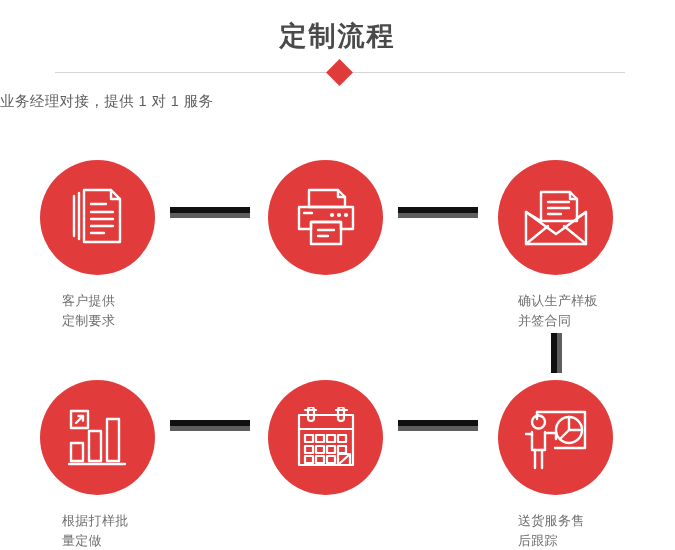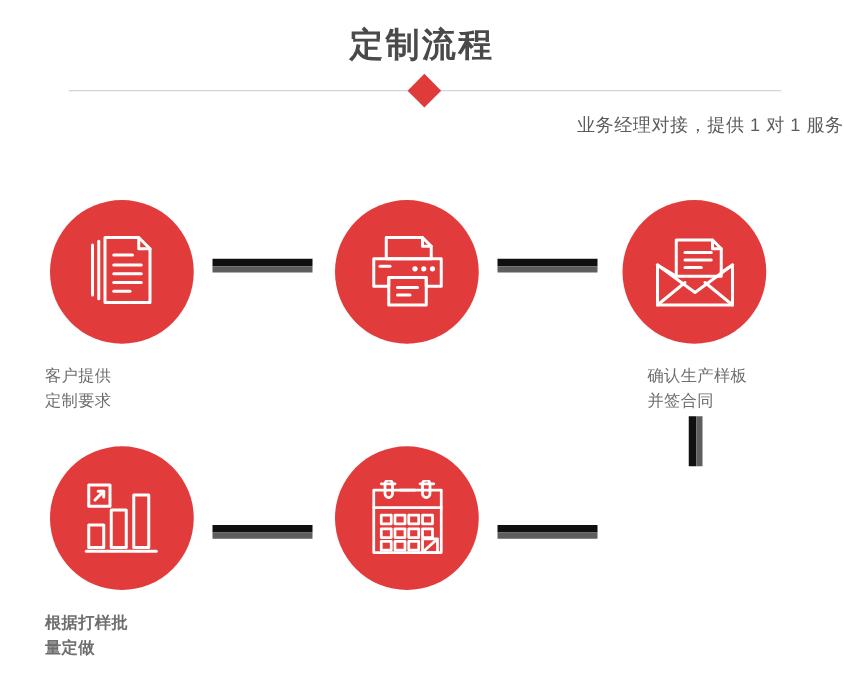--- a/index.html
+++ b/index.html
@@ -59,62 +59,62 @@
     width: 19px;
     height: 19px;
     background: #e03b3b;
     transform: rotate(45deg);
   }
   .subtitle {
     position: absolute;
     left: 0;
     top: 90px;
     width: 675px;
-    text-align: right;
+    text-align: left;
     font-size: 14.5px;
     color: #5c5c5c;
     line-height: 22px;
     letter-spacing: 0.4px;
   }
 
   
   .steps {
     position: absolute;
     left: 0;
     top: 150px;
     width: 675px;
     height: 400px;
   }
   .step {
     position: absolute;
     width: 160px;
   }
   .step-r1 { top: 10px; }
-  .step-r2 { top: 207px; font-weight: bold; }
+  .step-r2 { top: 230px; }
   .step-c1 { left: 18px; }
   .step-c2 { left: 246px; }
   .step-c3 { left: 476px; }
 
   .step-circle {
     position: relative;
     width: 115px;
     height: 115px;
     border-radius: 50%;
     background: #e23b3b;
     margin-left: 22px;
     display: flex;
     align-items: center;
     justify-content: center;
   }
   .step-circle svg {
     display: block;
   }
   .step-label {
     margin-top: 16px;
-    margin-left: 18px;
+    margin-left: 44px;
     font-size: 13px;
     line-height: 20px;
     color: #6e6e6e;
     letter-spacing: 0.3px;
     white-space: pre-line;
   }
   .step-c3 .step-label { margin-left: 42px; }
 
   
   .conn-h {
@@ -276,20 +276,41 @@
           <rect x="11" y="49" width="8" height="7"></rect>
           <rect x="22" y="49" width="8" height="7"></rect>
           <rect x="33" y="49" width="8" height="7"></rect>
           <path d="M44 58 L44 47 L56 47 L56 58 Z"></path>
           <path d="M46 56 L55 48"></path>
         </svg>
       </span>
     </div>
   </div>
 
+  <div class="step step-r2 step-c3">
+    <div class="step-circle">
+      <span>
+        <svg width="66" height="64" viewBox="0 0 66 64" fill="none" stroke="#ffffff" stroke-width="2.4" stroke-linejoin="round" stroke-linecap="round">
+          <path d="M14 6 L62 6 L62 42 L32 42"></path>
+          <path d="M14 6 L14 13"></path>
+          <circle cx="46" cy="24" r="13"></circle>
+          <path d="M46 11 L46 24 L59 24"></path>
+          <path d="M46 24 L37 33"></path>
+          <circle cx="15.5" cy="16" r="6.5"></circle>
+          <path d="M9 26 L9 44 L22 44 L22 26"></path>
+          <path d="M9 28 L3 28"></path>
+          <path d="M22 27 L33 27 L33 33"></path>
+          <path d="M12 44 L12 62"></path>
+          <path d="M19 44 L19 62"></path>
+        </svg>
+      </span>
+    </div>
+    <div class="step-label">送货服务售
+后跟踪</div>
+  </div>
 
 </div>
 
 <div class="conn-h conn-h-1">
   <div class="bar-dark"></div>
   <div class="bar-gray"></div>
 </div>
 <div class="conn-h conn-h-2">
   <div class="bar-dark"></div>
   <div class="bar-gray"></div>

